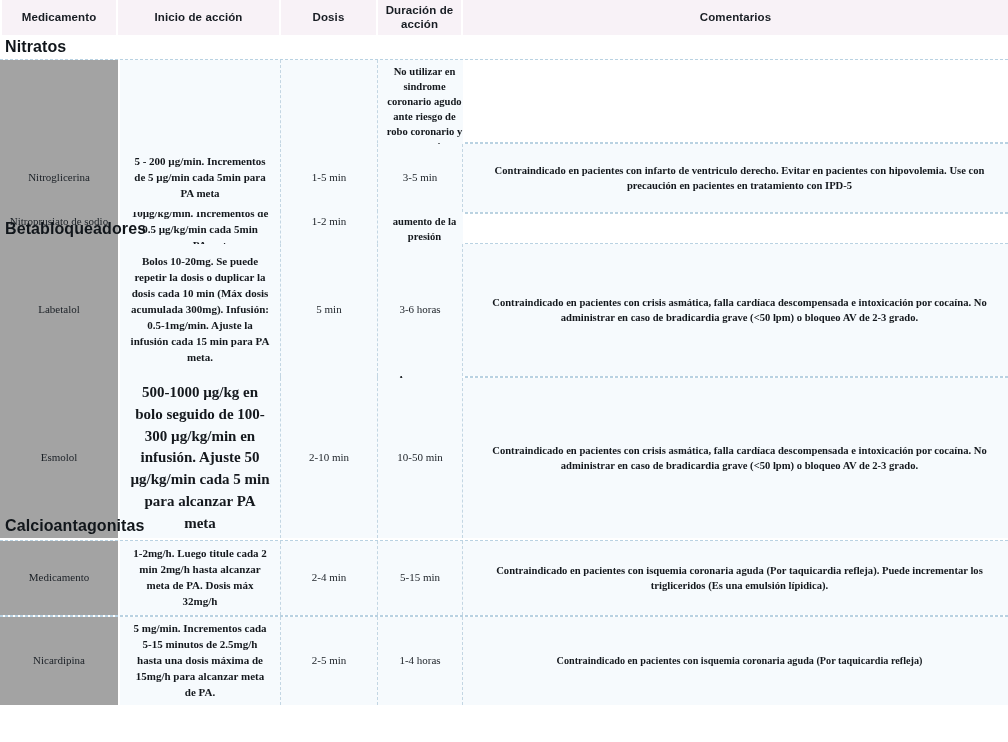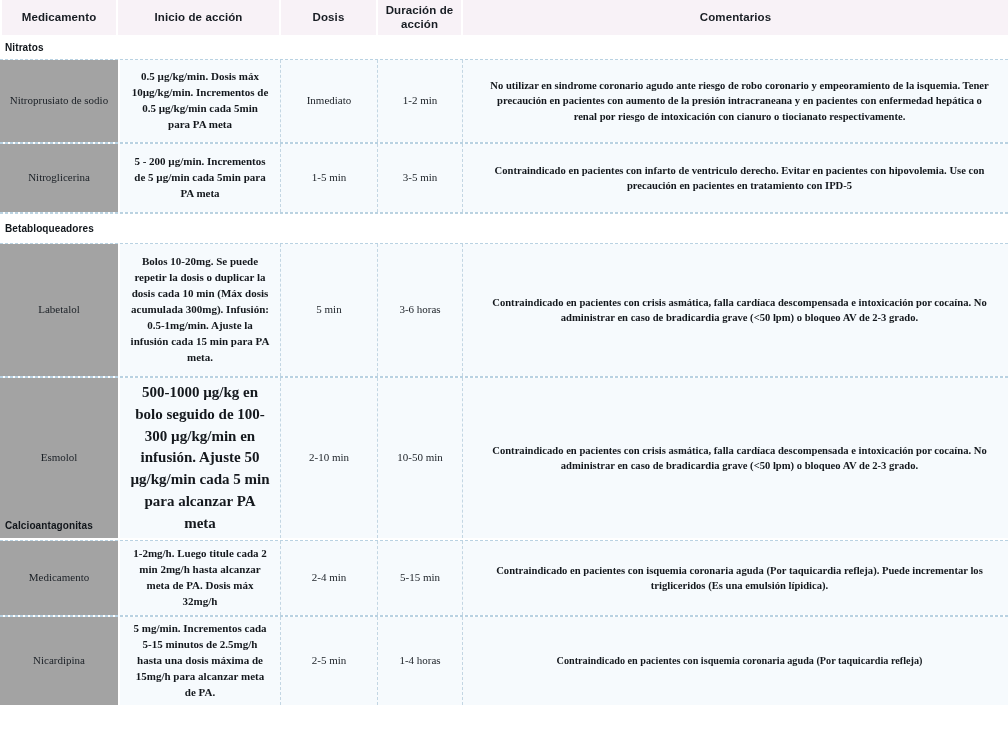--- a/index.html
+++ b/index.html
@@ -58,21 +58,21 @@
   
   .section-row {
     background: #ffffff;
     box-sizing: border-box;
     display: flex;
     align-items: center;
     border-top: 1px dashed #bcd3e0;
   }
   .section-row.first { border-top: none; }
   .section-label {
-    font-size: 10px;
+    font-size: 16px;
     font-weight: bold;
     color: #11161b;
     padding-left: 5px;
     letter-spacing: 0.1px;
   }
 
   
   .data-row {
     border-top: 1px dashed #b9d2e2;
     border-bottom: 1px dashed #b9d2e2;
@@ -139,21 +139,20 @@
     <div class="header-cell">Comentarios</div>
   </div>
 
   <div class="section-row first" style="height:24px;">
     <span class="section-label">Nitratos</span>
   </div>
 
   <div class="row data-row" style="height:84px;">
     <div class="cell c-med">Nitroprusiato de sodio</div>
     <div class="cell c-dosis">0.5 µg/kg/min. Dosis máx 10µg/kg/min. Incrementos de 0.5 µg/kg/min cada 5min para PA meta</div>
-    <div class="cell c-inicio">Inmediato</div>
     <div class="cell c-duracion">1-2 min</div>
     <div class="cell c-coment">No utilizar en sindrome coronario agudo ante riesgo de robo coronario y empeoramiento de la isquemia. Tener precaución en pacientes con aumento de la presión intracraneana y en pacientes con enfermedad hepática o renal por riesgo de intoxicación con cianuro o tiocianato respectivamente.</div>
   </div>
 
   <div class="row data-row" style="height:70px;">
     <div class="cell c-med">Nitroglicerina</div>
     <div class="cell c-dosis">5 - 200 µg/min. Incrementos de 5 µg/min cada 5min para PA meta</div>
     <div class="cell c-inicio">1-5 min</div>
     <div class="cell c-duracion">3-5 min</div>
     <div class="cell c-coment">Contraindicado en pacientes con infarto de ventriculo derecho. Evitar en pacientes con hipovolemia. Use con precaución en pacientes en tratamiento con IPD-5</div>

